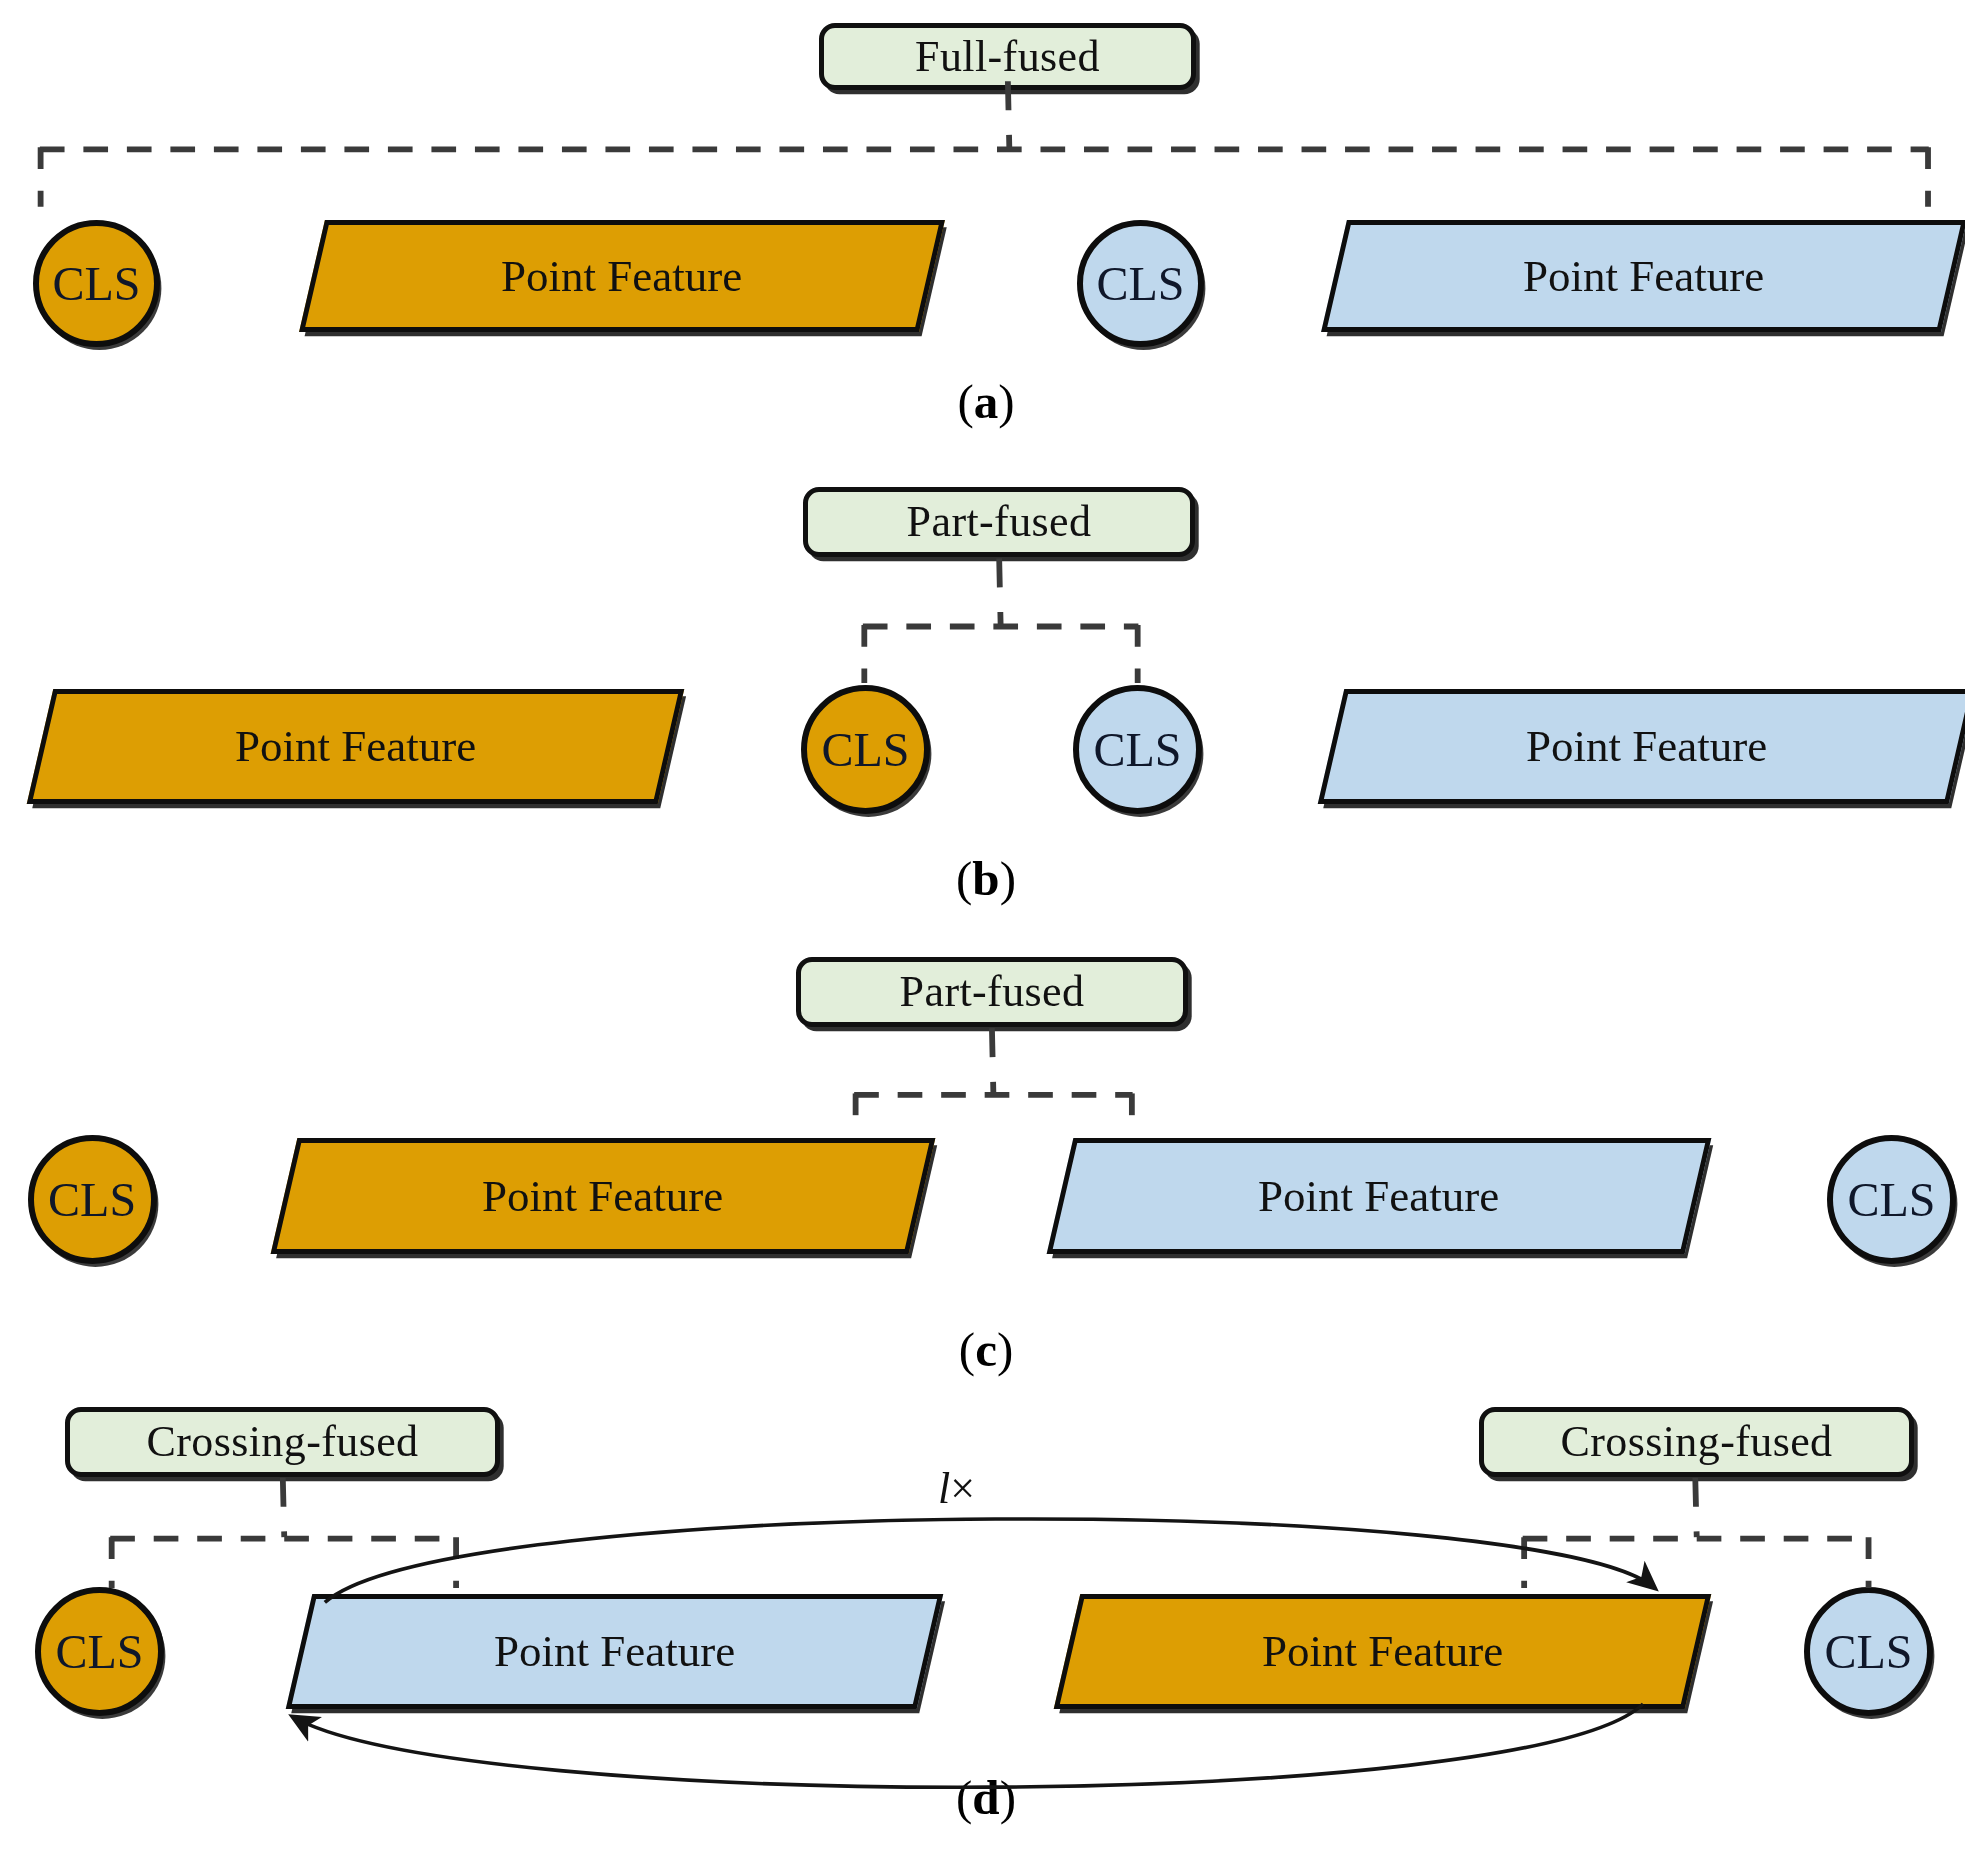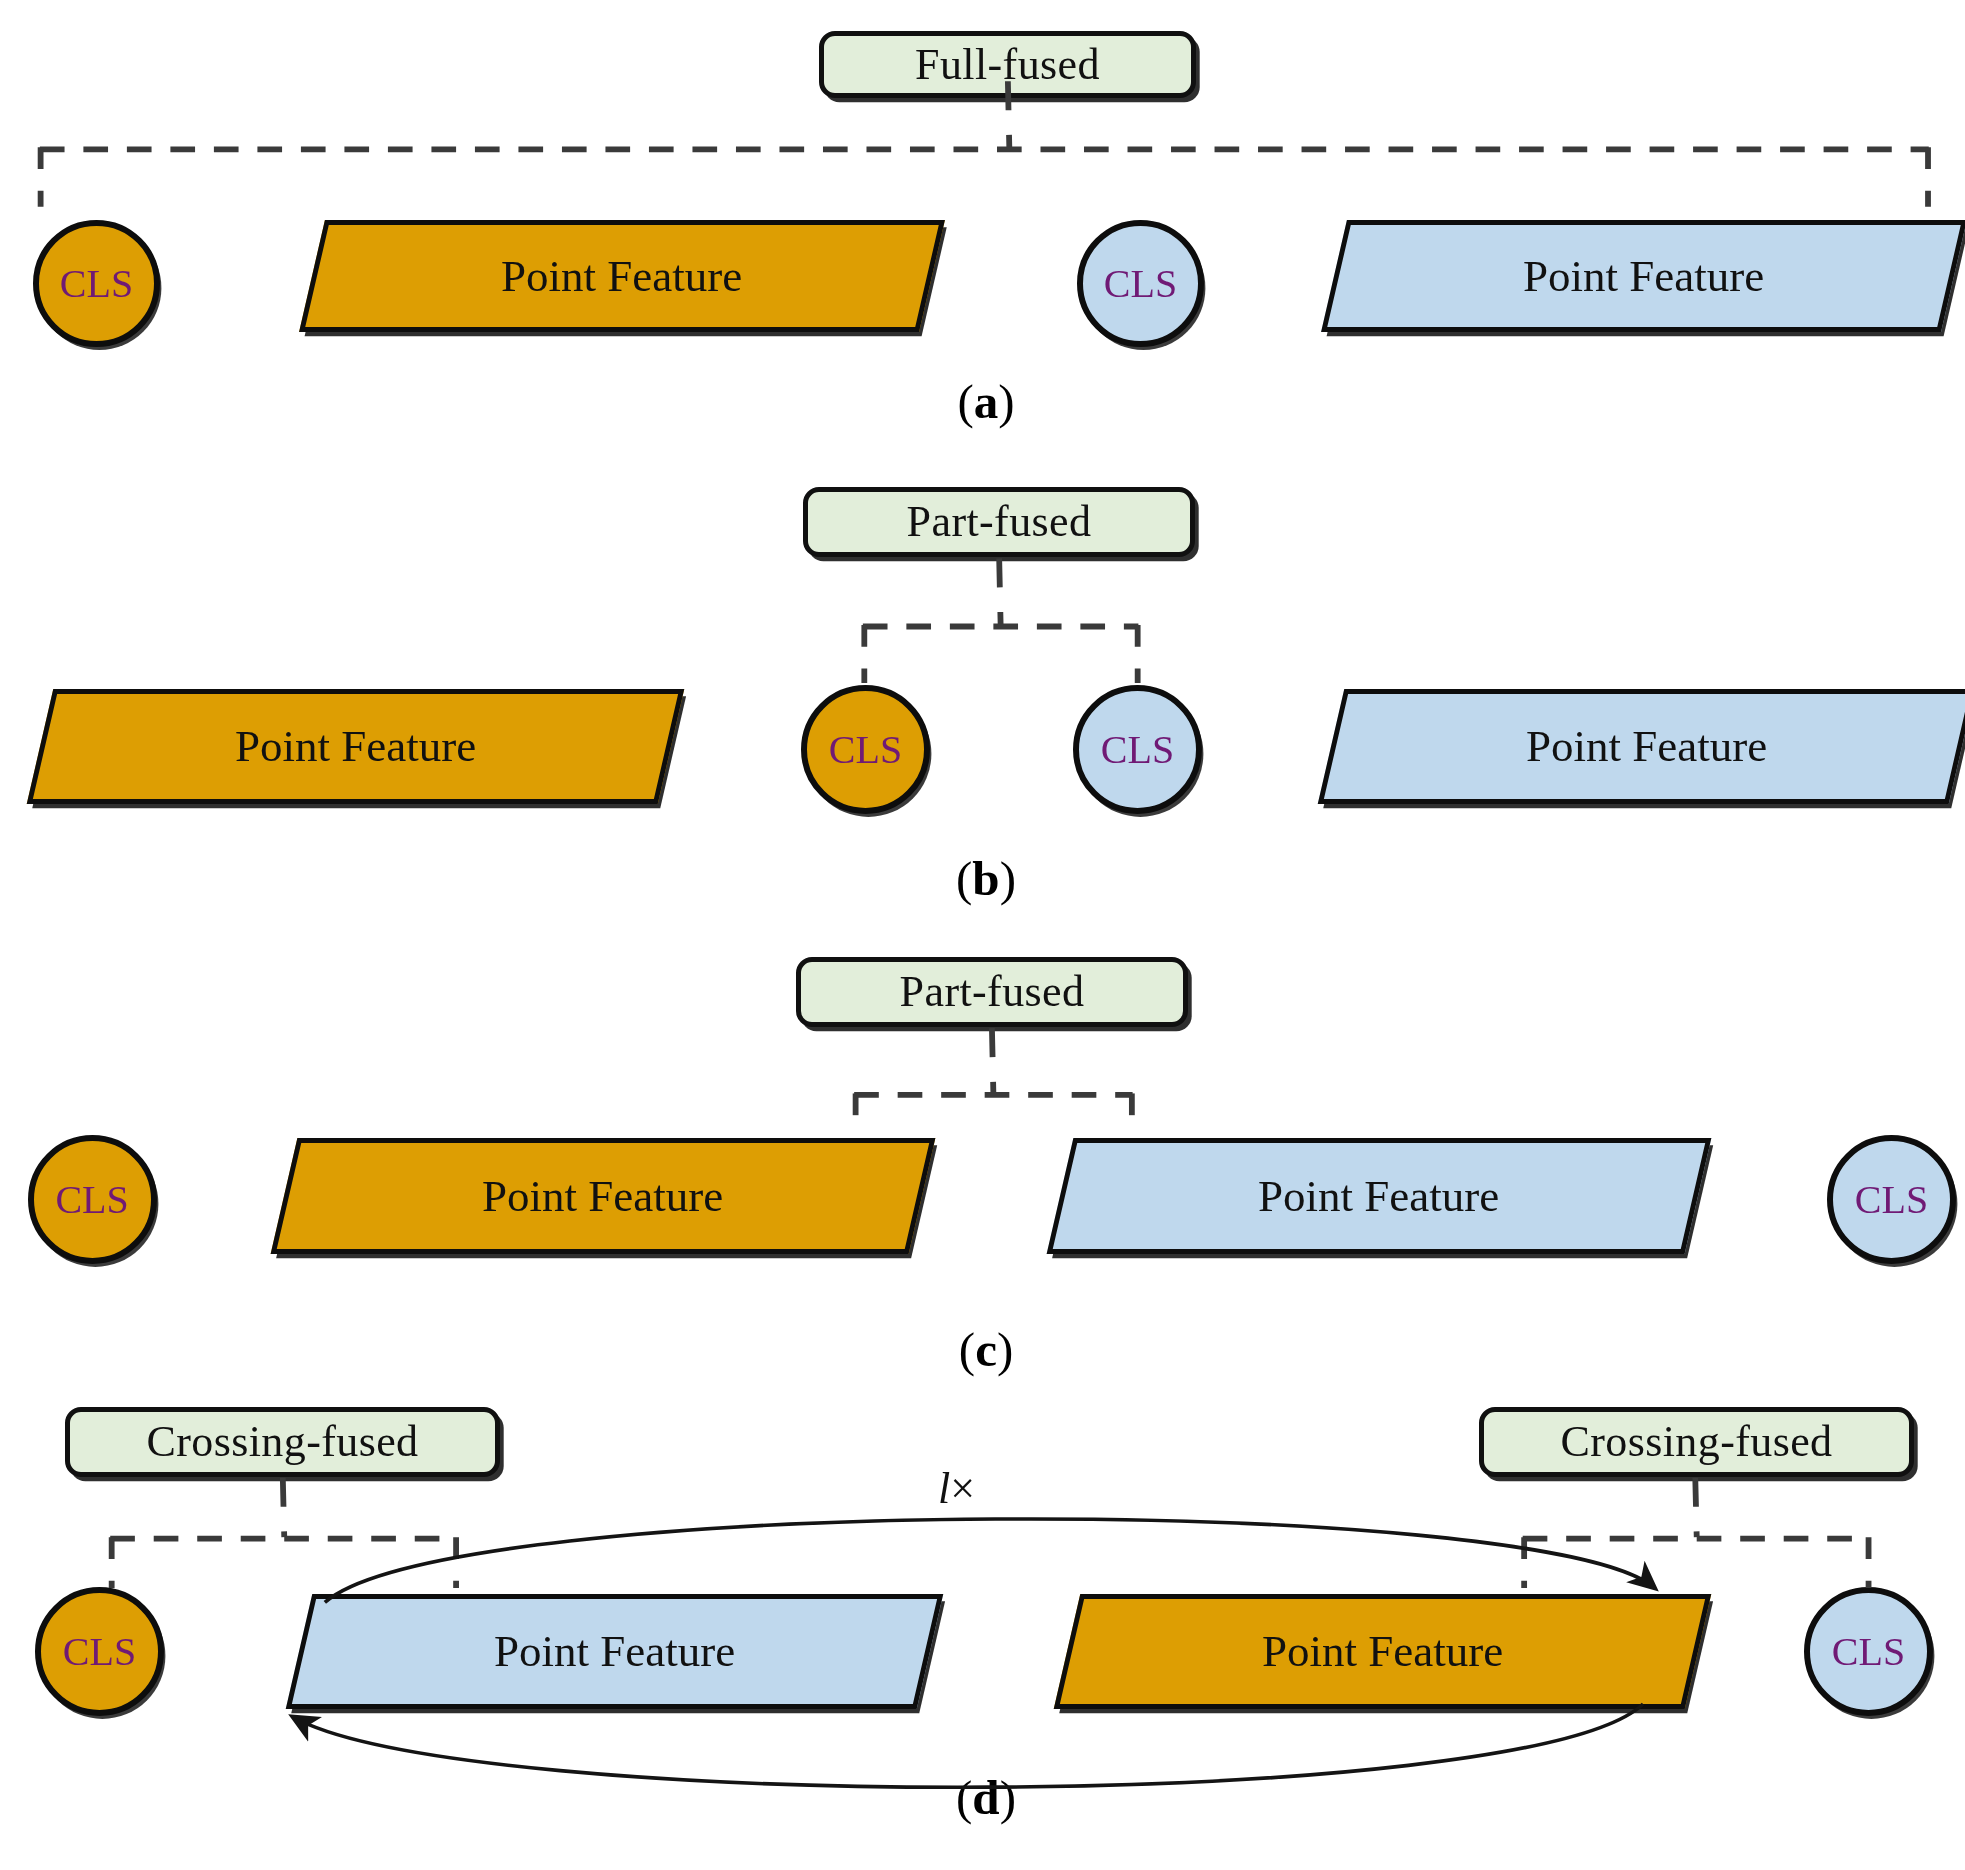--- a/index.html
+++ b/index.html
@@ -38,22 +38,22 @@
   .cls {
     position: absolute;
     border: 6.5px solid #0d0d0d;
     border-radius: 50%;
     display: flex;
     align-items: center;
     justify-content: center;
     box-shadow: 2.9px 4.4px 0 -1.5px rgba(10,10,10,0.8);
   }
   .cls .txt {
-    font-size: 40px;
-    color: #701a75;
+    font-size: 48px;
+    color: #0f172a;
     line-height: 1;
   }
   .cls.orange { background: #dd9e03; }
   .cls.blue   { background: #bfd8ed; }
 
   
   .pf {
     position: absolute;
     transform: skewX(-13deg);
     border: 5.8px solid #0d0d0d;
@@ -120,21 +120,21 @@
     color: #111;
     white-space: nowrap;
   }
   .loop-label i { font-style: italic; }
 </style>
 </head>
 <body>
 
 <div class="stage">
 
-  <div class="fused-box" style="left:819px; top:31px; width:377px; height:67px;">
+  <div class="fused-box" style="left:819px; top:23px; width:377px; height:67px;">
     <span class="txt">Full-fused</span>
   </div>
 
   <div class="cls orange" style="left:33px; top:220px; width:127px; height:127px;">
     <span class="txt">CLS</span>
   </div>
 
   <div class="pf orange" style="left:312px; top:220px; width:620px; height:112px;">
     <span class="txt">Point Feature</span>
   </div>

